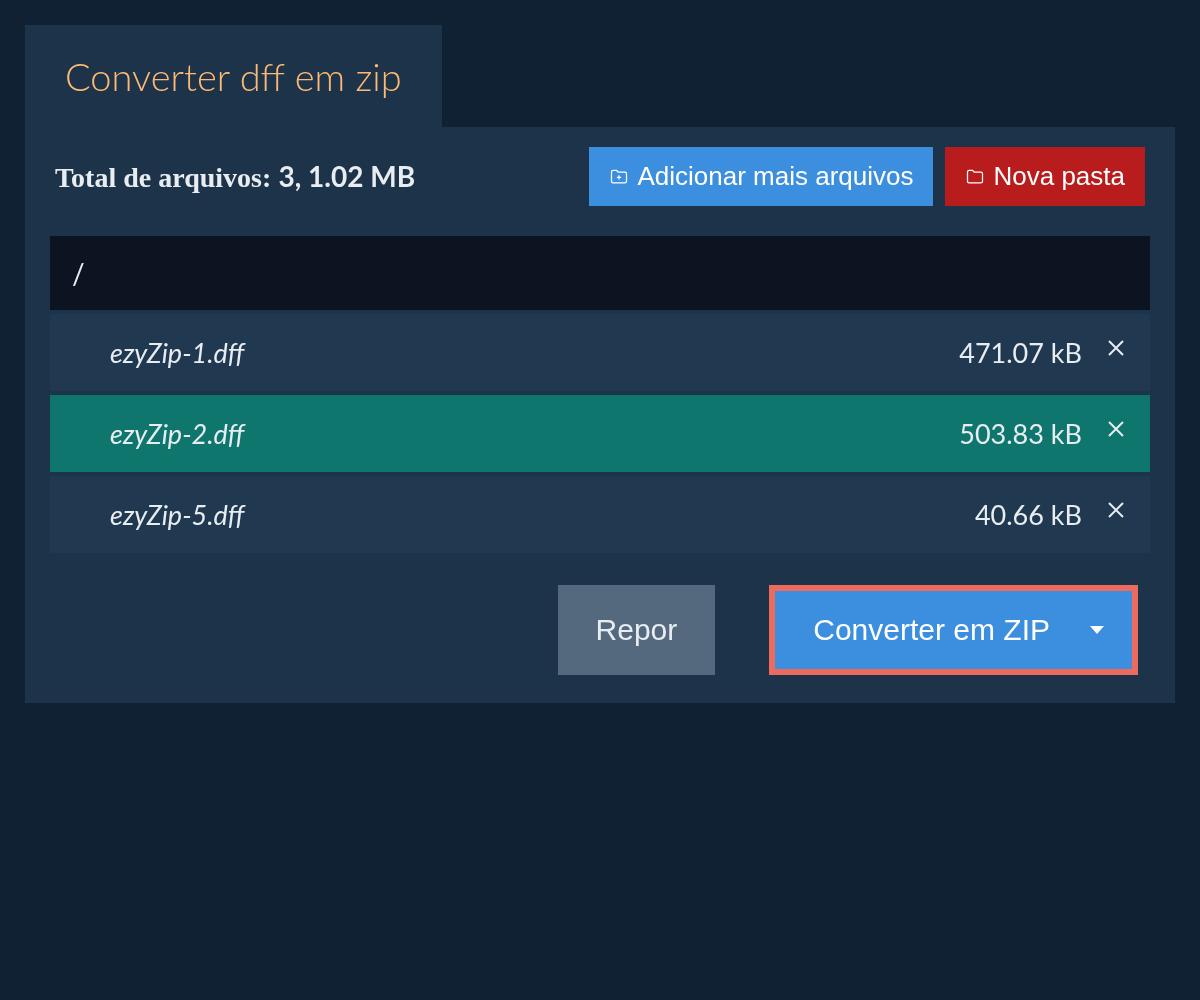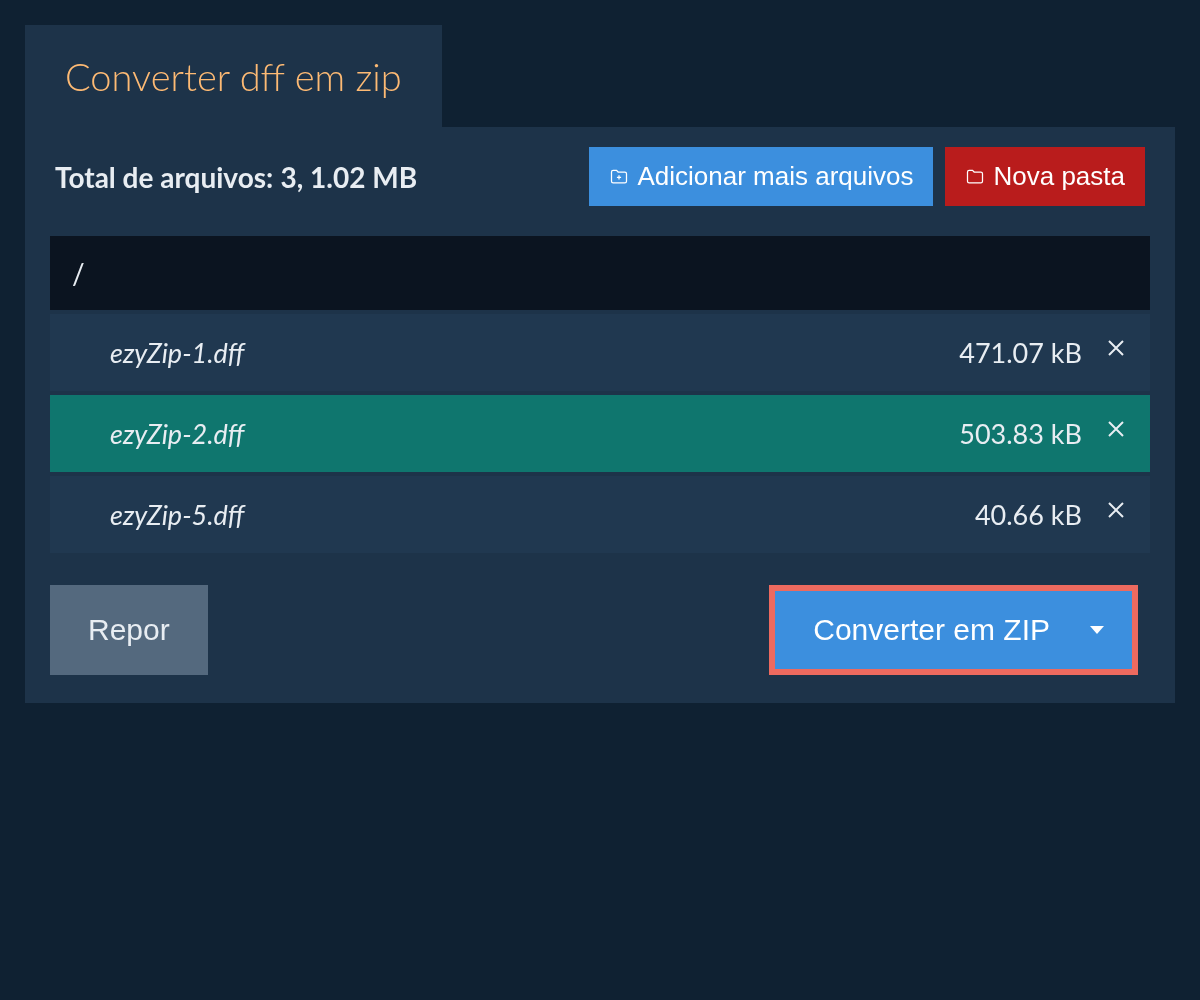--- a/index.html
+++ b/index.html
@@ -36,20 +36,21 @@
       align-items: center;
       margin-bottom: 30px;
       padding: 0 5px;
     }
     .total-text {
       font-size: 28px;
       color: #e8edf2;
     }
     .total-label {
       font-weight: 700;
+      font-family: Liberation Serif, serif;
     }
     .total-value {
       font-weight: 700;
     }
     .btn-group {
       display: flex;
       gap: 12px;
     }
     .btn {
       display: inline-flex;
@@ -113,37 +114,38 @@
     }
     .close-icon {
       width: 24px;
       height: 24px;
       stroke: #e8edf2;
       stroke-width: 2;
       cursor: pointer;
     }
     .action-row {
       display: flex;
-      justify-content: space-between;
+      justify-content: flex-end;
       gap: 22px;
       margin-top: 32px;
       padding-right: 12px;
     }
     .btn-large {
       padding: 24px 38px;
       font-size: 30px;
       font-weight: 400;
     }
     .btn-reset {
       background-color: #54697e;
       color: #e8edf2;
     }
     .btn-convert-wrap {
       border: 6px solid #ed6a5f;
       display: inline-flex;
+      margin-left: 32px;
     }
     .btn-convert {
       background-color: #3c8fde;
       color: #fff;
       display: inline-flex;
       align-items: center;
       gap: 40px;
       padding: 22px 28px 22px 38px;
       font-size: 30px;
       border: none;

